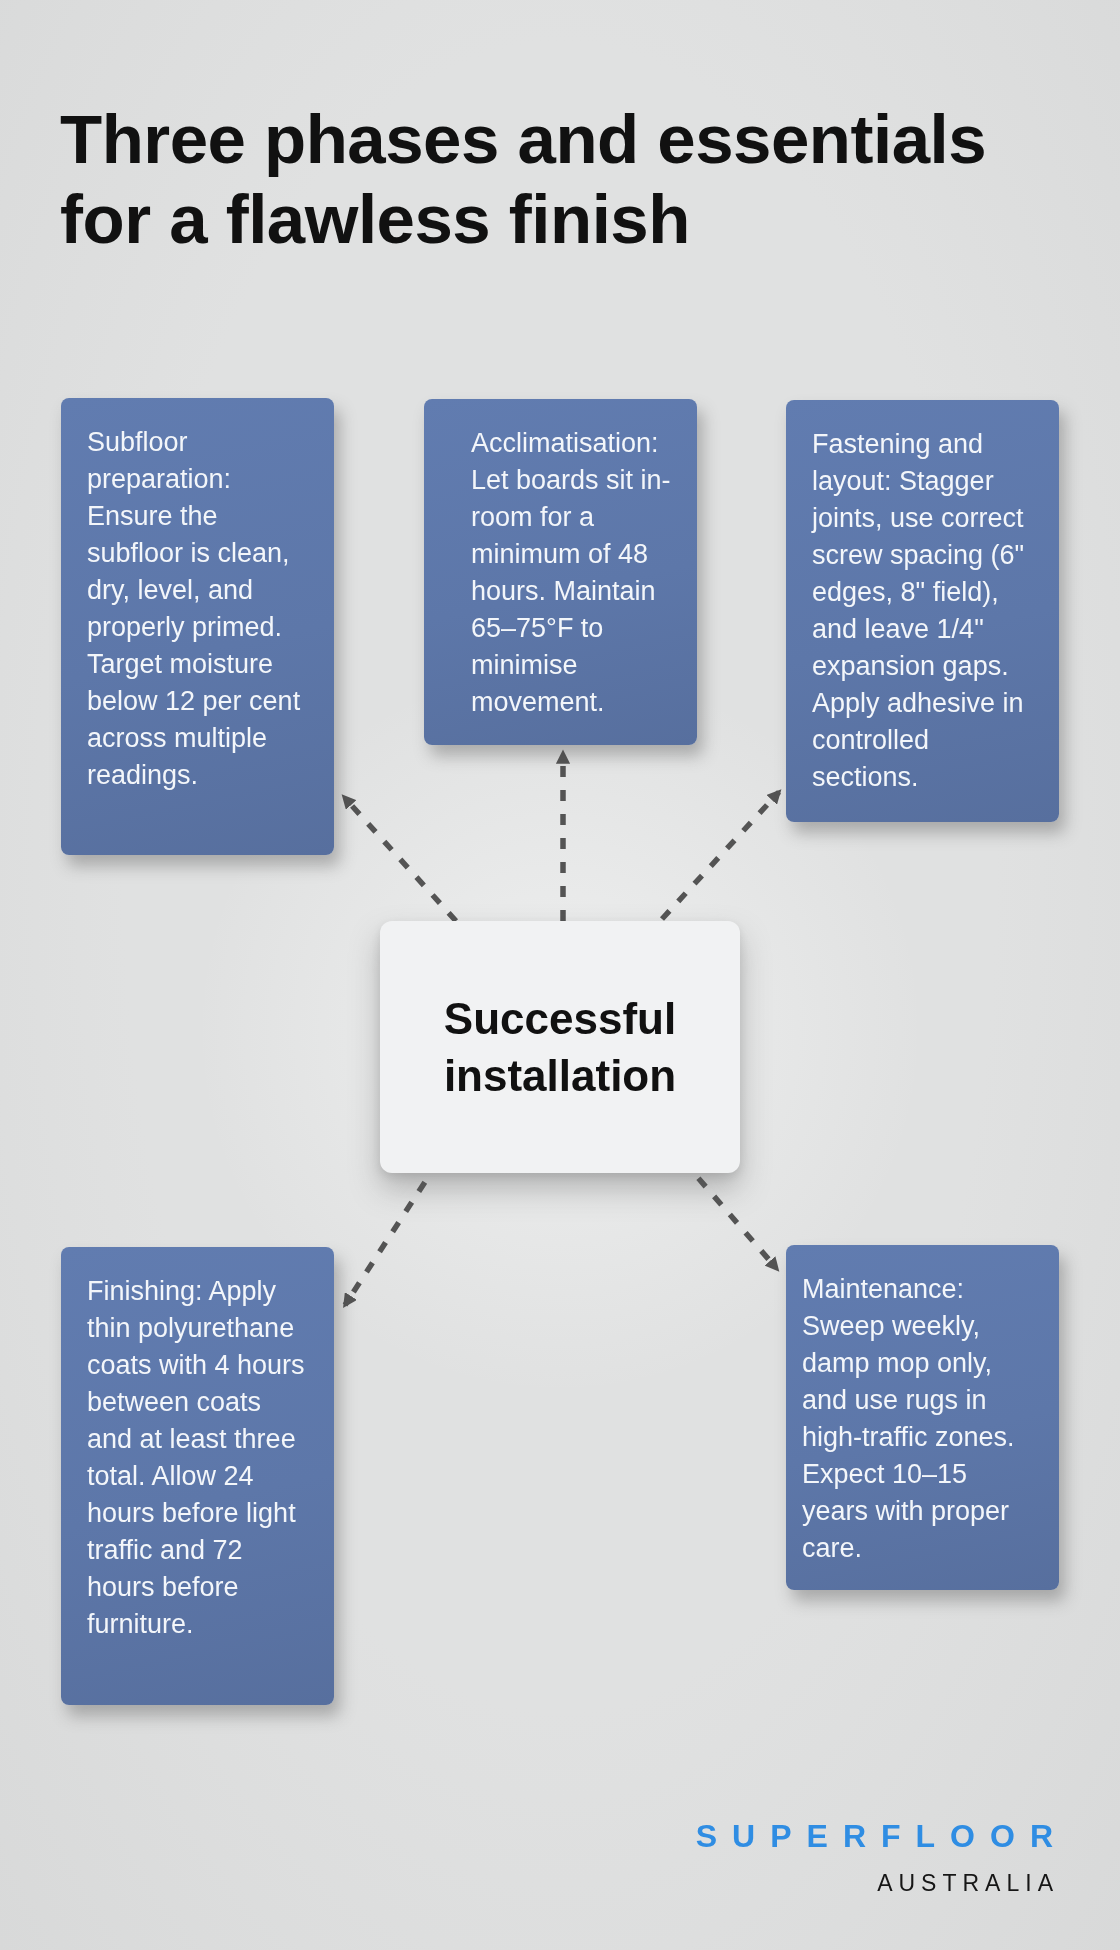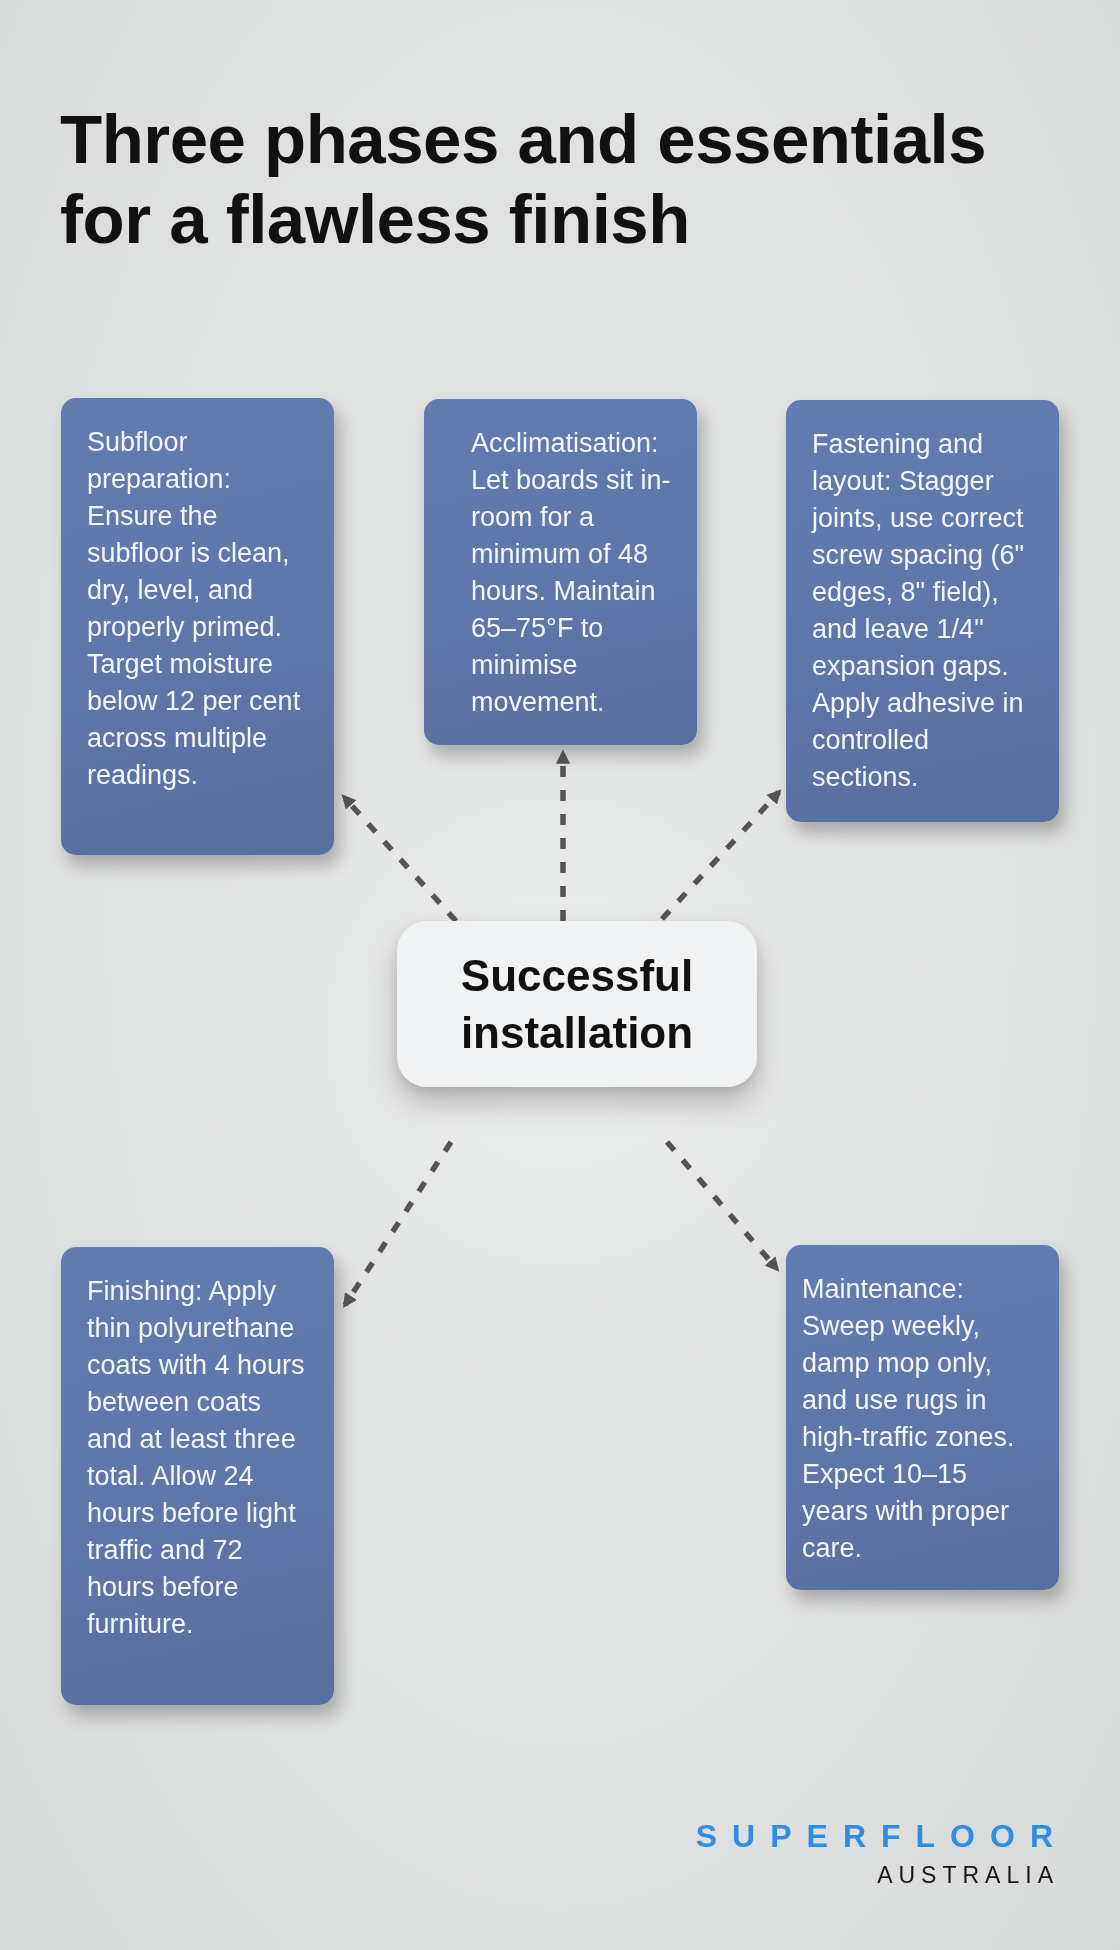--- a/index.html
+++ b/index.html
@@ -41,47 +41,46 @@
     line-height: 80px;
     font-weight: 700;
     letter-spacing: -0.5px;
     color: var(--title-text, #111111);
   }
   .node {
     position: absolute;
     z-index: 3;
     width: 273px;
     box-sizing: border-box;
-    border-radius: 15px;
+    border-radius: 8px;
     padding: 26px 22px 20px 26px;
     background: linear-gradient(168deg, #617cb0 0%, var(--node-blue, #5d77a9) 55%, #576f9e 100%);
     box-shadow: 6px 11px 16px rgba(70,70,70,0.35);
     color: var(--node-text, #f3f6fa);
     font-size: 27px;
     line-height: 37px;
   }
   .node-top-left     { left: 61px;  top: 398px;  height: 457px; }
   .node-top-mid      { left: 424px; top: 399px;  height: 346px; padding-left: 47px; }
   .node-top-right    { left: 786px; top: 400px;  height: 422px; }
   .node-bottom-left  { left: 61px;  top: 1247px; height: 458px; }
   .node-bottom-right { left: 786px; top: 1245px; height: 345px; padding-left: 16px; }
   .center-node {
     position: absolute;
     z-index: 4;
     left: 380px; top: 921px;
-    width: 360px; height: 166px;
+    width: 360px; height: 252px;
     box-sizing: border-box;
-    border-radius: 30px;
+    border-radius: 12px;
     background: var(--center-bg, #f1f2f3);
     box-shadow: 0 16px 30px rgba(95,95,95,0.38), 0 4px 10px rgba(0,0,0,0.10);
     display: flex;
     align-items: center;
     justify-content: center;
     text-align: center;
-    margin-left: 17px;
   }
   .center-label {
     font-size: 44px;
     line-height: 57px;
     font-weight: 700;
     color: var(--center-text, #111111);
     padding: 0 28px;
   }
   .brand-logo {
     position: absolute;
@@ -94,21 +93,21 @@
     display: block;
     font-size: 32px;
     font-weight: 700;
     letter-spacing: 15px;
     margin-right: -15px;
     color: var(--brand-blue, #2f8de3);
     white-space: nowrap;
   }
   .brand-region {
     display: block;
-    margin-top: 7px;
+    margin-top: 15px;
     font-size: 23px;
     font-weight: 400;
     letter-spacing: 6px;
     margin-right: -6px;
     color: var(--brand-dark, #161616);
     white-space: nowrap;
   }
 </style>
 </head>
 <body>

